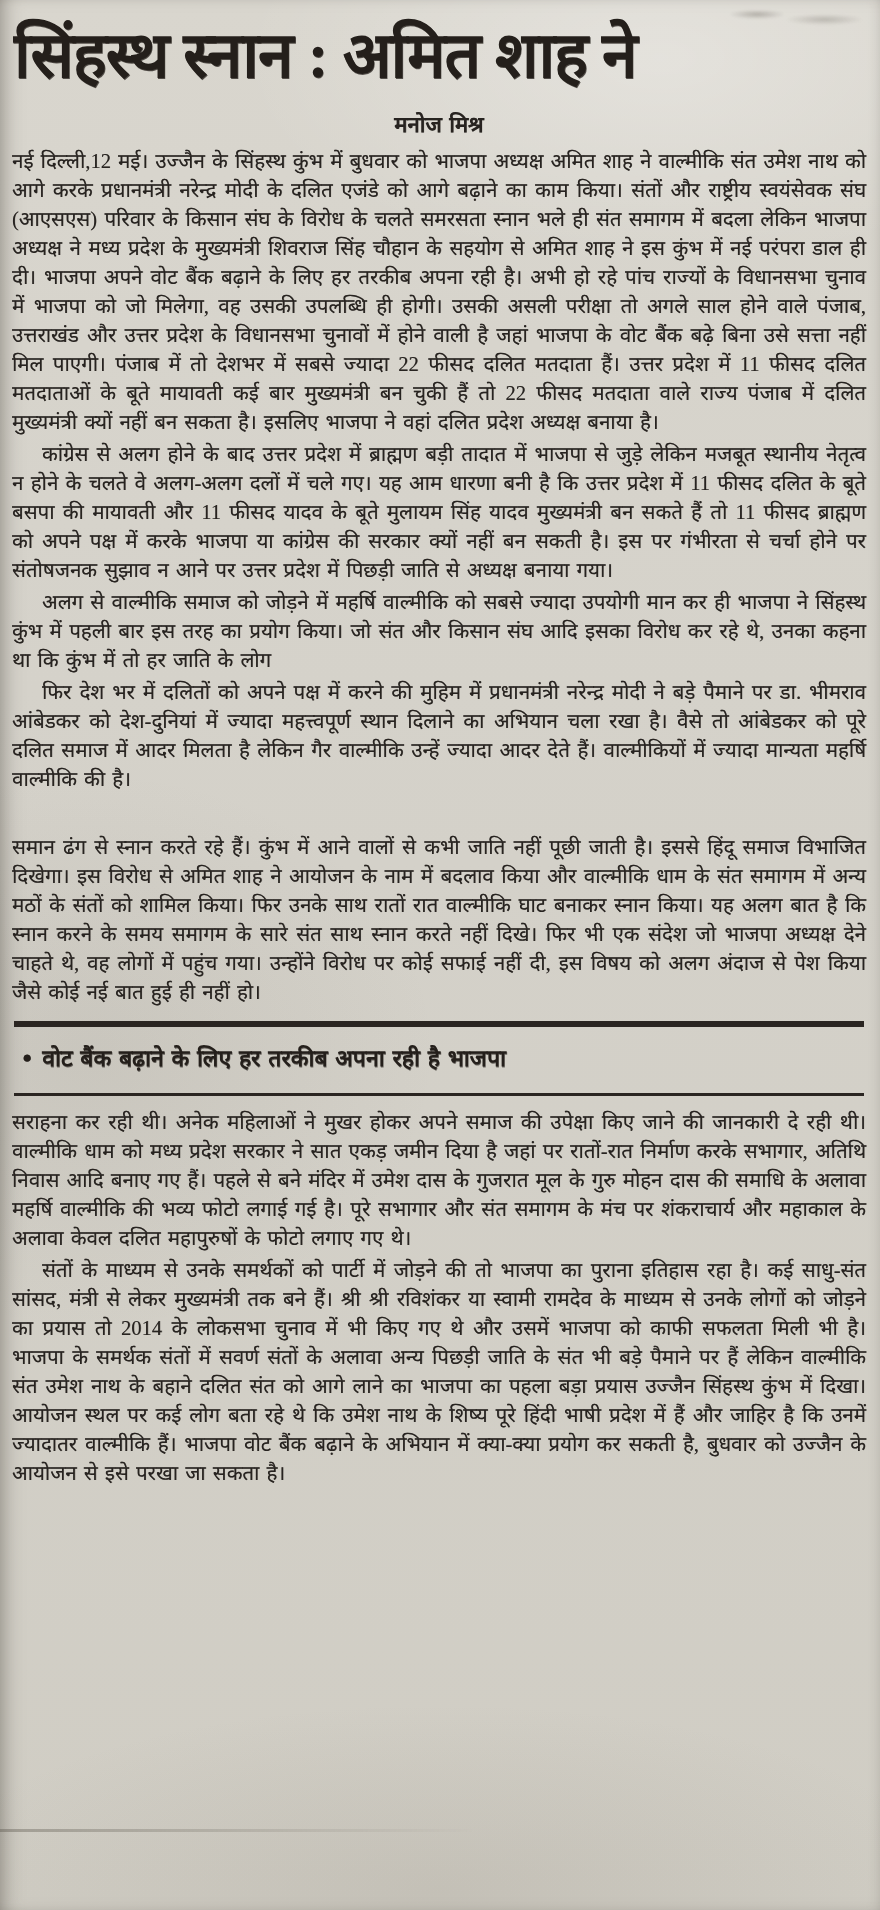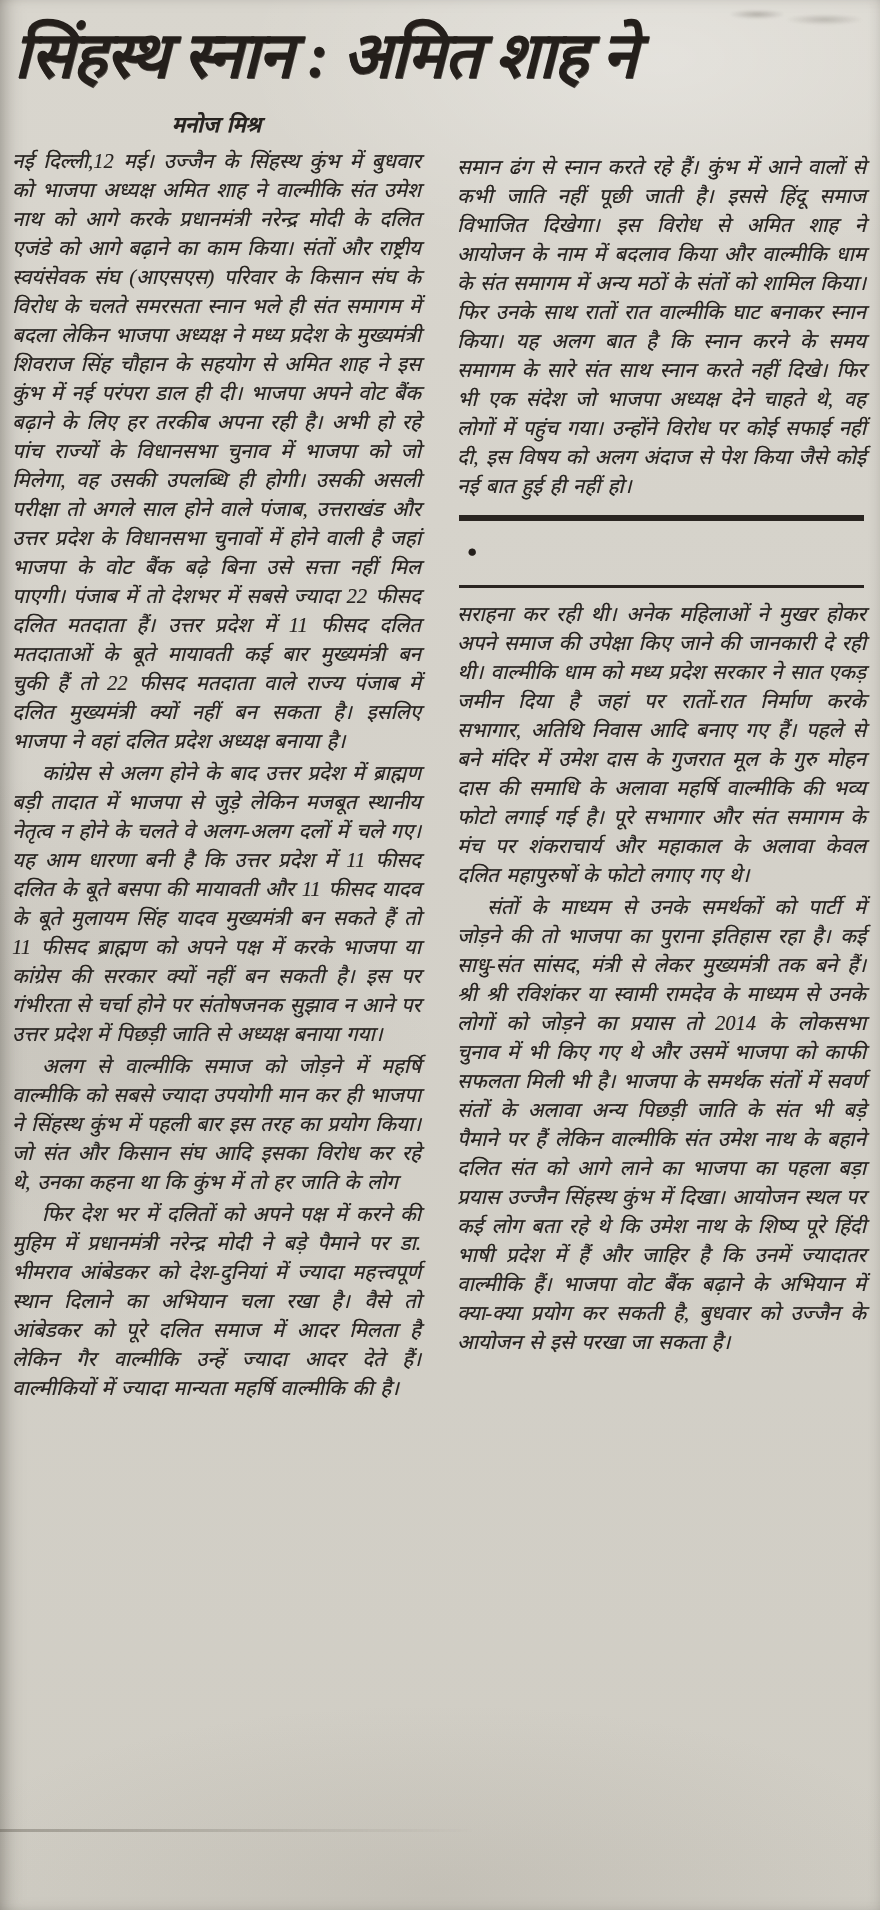--- a/index.html
+++ b/index.html
@@ -14,21 +14,20 @@
     overflow: hidden;
     box-sizing: border-box;
     color: #272320;
     font-family: "Liberation Serif", "DejaVu Serif", serif;
     background:
       radial-gradient(ellipse 600px 300px at 75% 3%, rgba(255,255,255,0.30), transparent 70%),
       radial-gradient(ellipse 500px 400px at 10% 55%, rgba(110,105,95,0.10), transparent 70%),
       radial-gradient(ellipse 700px 250px at 50% 99%, rgba(120,112,100,0.14), transparent 75%),
       linear-gradient(180deg, #d9d6ce 0%, #d4d1c9 45%, #d0cdc4 100%);
     box-shadow: inset 14px 0 22px -14px rgba(60,55,48,0.55), inset -6px 0 14px -8px rgba(60,55,48,0.25);
-    font-style: italic;
   }
   .smudge {
     position: absolute;
     top: 4px; right: 18px;
     width: 150px; height: 26px;
     background:
       radial-gradient(ellipse 40px 7px at 30% 40%, rgba(95,90,82,0.35), transparent 70%),
       radial-gradient(ellipse 55px 8px at 75% 60%, rgba(95,90,82,0.28), transparent 70%);
     filter: blur(1px);
   }
@@ -40,21 +39,22 @@
     letter-spacing: -1px;
     text-shadow: 0.6px 0.6px 0 rgba(35,30,26,0.75);
     color: #241f1b;
   }
   .hl-line { display: block; white-space: nowrap; }
   .hl-line + .hl-line { margin-top: 2px; }
   .columns {
     display: flex;
     gap: 36px;
     padding: 6px 14px 0 12px;
-    align-items: center;
+    align-items: flex-start;
+    flex-direction: column;
   }
   .col {
     flex: 1 1 0;
     text-align: justify;
     font-size: 20.5px;
     line-height: 29px;
     text-shadow: 0.3px 0.3px 0 rgba(40,35,30,0.45);
     word-spacing: 2px;
   }
   .byline {
@@ -115,20 +115,21 @@
       <p class="flush">नई दिल्ली,12 मई। उज्जैन के सिंहस्थ कुंभ में बुधवार को भाजपा अध्यक्ष अमित शाह ने वाल्मीकि संत उमेश नाथ को आगे करके प्रधानमंत्री नरेन्द्र मोदी के दलित एजंडे को आगे बढ़ाने का काम किया। संतों और राष्ट्रीय स्वयंसेवक संघ (आएसएस) परिवार के किसान संघ के विरोध के चलते समरसता स्नान भले ही संत समागम में बदला लेकिन भाजपा अध्यक्ष ने मध्य प्रदेश के मुख्यमंत्री शिवराज सिंह चौहान के सहयोग से अमित शाह ने इस कुंभ में नई परंपरा डाल ही दी। भाजपा अपने वोट बैंक बढ़ाने के लिए हर तरकीब अपना रही है। अभी हो रहे पांच राज्यों के विधानसभा चुनाव में भाजपा को जो मिलेगा, वह उसकी उपलब्धि ही होगी। उसकी असली परीक्षा तो अगले साल होने वाले पंजाब, उत्तराखंड और उत्तर प्रदेश के विधानसभा चुनावों में होने वाली है जहां भाजपा के वोट बैंक बढ़े बिना उसे सत्ता नहीं मिल पाएगी। पंजाब में तो देशभर में सबसे ज्यादा 22 फीसद दलित मतदाता हैं। उत्तर प्रदेश में 11 फीसद दलित मतदाताओं के बूते मायावती कई बार मुख्यमंत्री बन चुकी हैं तो 22 फीसद मतदाता वाले राज्य पंजाब में दलित मुख्यमंत्री क्यों नहीं बन सकता है। इसलिए भाजपा ने वहां दलित प्रदेश अध्यक्ष बनाया है।</p>
       <p>कांग्रेस से अलग होने के बाद उत्तर प्रदेश में ब्राह्मण बड़ी तादात में भाजपा से जुड़े लेकिन मजबूत स्थानीय नेतृत्व न होने के चलते वे अलग-अलग दलों में चले गए। यह आम धारणा बनी है कि उत्तर प्रदेश में 11 फीसद दलित के बूते बसपा की मायावती और 11 फीसद यादव के बूते मुलायम सिंह यादव मुख्यमंत्री बन सकते हैं तो 11 फीसद ब्राह्मण को अपने पक्ष में करके भाजपा या कांग्रेस की सरकार क्यों नहीं बन सकती है। इस पर गंभीरता से चर्चा होने पर संतोषजनक सुझाव न आने पर उत्तर प्रदेश में पिछड़ी जाति से अध्यक्ष बनाया गया।</p>
       <p>अलग से वाल्मीकि समाज को जोड़ने में महर्षि वाल्मीकि को सबसे ज्यादा उपयोगी मान कर ही भाजपा ने सिंहस्थ कुंभ में पहली बार इस तरह का प्रयोग किया। जो संत और किसान संघ आदि इसका विरोध कर रहे थे, उनका कहना था कि कुंभ में तो हर जाति के लोग</p>
       <p>फिर देश भर में दलितों को अपने पक्ष में करने की मुहिम में प्रधानमंत्री नरेन्द्र मोदी ने बड़े पैमाने पर डा. भीमराव आंबेडकर को देश-दुनियां में ज्यादा महत्त्वपूर्ण स्थान दिलाने का अभियान चला रखा है। वैसे तो आंबेडकर को पूरे दलित समाज में आदर मिलता है लेकिन गैर वाल्मीकि उन्हें ज्यादा आदर देते हैं। वाल्मीकियों में ज्यादा मान्यता महर्षि वाल्मीकि की है।</p>
     </div>
 
     <div class="col">
       <p class="flush">समान ढंग से स्नान करते रहे हैं। कुंभ में आने वालों से कभी जाति नहीं पूछी जाती है। इससे हिंदू समाज विभाजित दिखेगा। इस विरोध से अमित शाह ने आयोजन के नाम में बदलाव किया और वाल्मीकि धाम के संत समागम में अन्य मठों के संतों को शामिल किया। फिर उनके साथ रातों रात वाल्मीकि घाट बनाकर स्नान किया। यह अलग बात है कि स्नान करने के समय समागम के सारे संत साथ स्नान करते नहीं दिखे। फिर भी एक संदेश जो भाजपा अध्यक्ष देने चाहते थे, वह लोगों में पहुंच गया। उन्होंने विरोध पर कोई सफाई नहीं दी, इस विषय को अलग अंदाज से पेश किया जैसे कोई नई बात हुई ही नहीं हो।</p>
       <div class="pullquote">
         <span class="pq-bullet">●</span>
+        <span class="pq-text">वोट बैंक बढ़ाने के लिए हर तरकीब अपना रही है भाजपा</span>
       </div>
       <p class="flush">सराहना कर रही थी। अनेक महिलाओं ने मुखर होकर अपने समाज की उपेक्षा किए जाने की जानकारी दे रही थी। वाल्मीकि धाम को मध्य प्रदेश सरकार ने सात एकड़ जमीन दिया है जहां पर रातों-रात निर्माण करके सभागार, अतिथि निवास आदि बनाए गए हैं। पहले से बने मंदिर में उमेश दास के गुजरात मूल के गुरु मोहन दास की समाधि के अलावा महर्षि वाल्मीकि की भव्य फोटो लगाई गई है। पूरे सभागार और संत समागम के मंच पर शंकराचार्य और महाकाल के अलावा केवल दलित महापुरुषों के फोटो लगाए गए थे।</p>
       <p>संतों के माध्यम से उनके समर्थकों को पार्टी में जोड़ने की तो भाजपा का पुराना इतिहास रहा है। कई साधु-संत सांसद, मंत्री से लेकर मुख्यमंत्री तक बने हैं। श्री श्री रविशंकर या स्वामी रामदेव के माध्यम से उनके लोगों को जोड़ने का प्रयास तो 2014 के लोकसभा चुनाव में भी किए गए थे और उसमें भाजपा को काफी सफलता मिली भी है। भाजपा के समर्थक संतों में सवर्ण संतों के अलावा अन्य पिछड़ी जाति के संत भी बड़े पैमाने पर हैं लेकिन वाल्मीकि संत उमेश नाथ के बहाने दलित संत को आगे लाने का भाजपा का पहला बड़ा प्रयास उज्जैन सिंहस्थ कुंभ में दिखा। आयोजन स्थल पर कई लोग बता रहे थे कि उमेश नाथ के शिष्य पूरे हिंदी भाषी प्रदेश में हैं और जाहिर है कि उनमें ज्यादातर वाल्मीकि हैं। भाजपा वोट बैंक बढ़ाने के अभियान में क्या-क्या प्रयोग कर सकती है, बुधवार को उज्जैन के आयोजन से इसे परखा जा सकता है।</p>
     </div>
 
   </div>
 
   <div class="crease"></div>
 
 </div>

